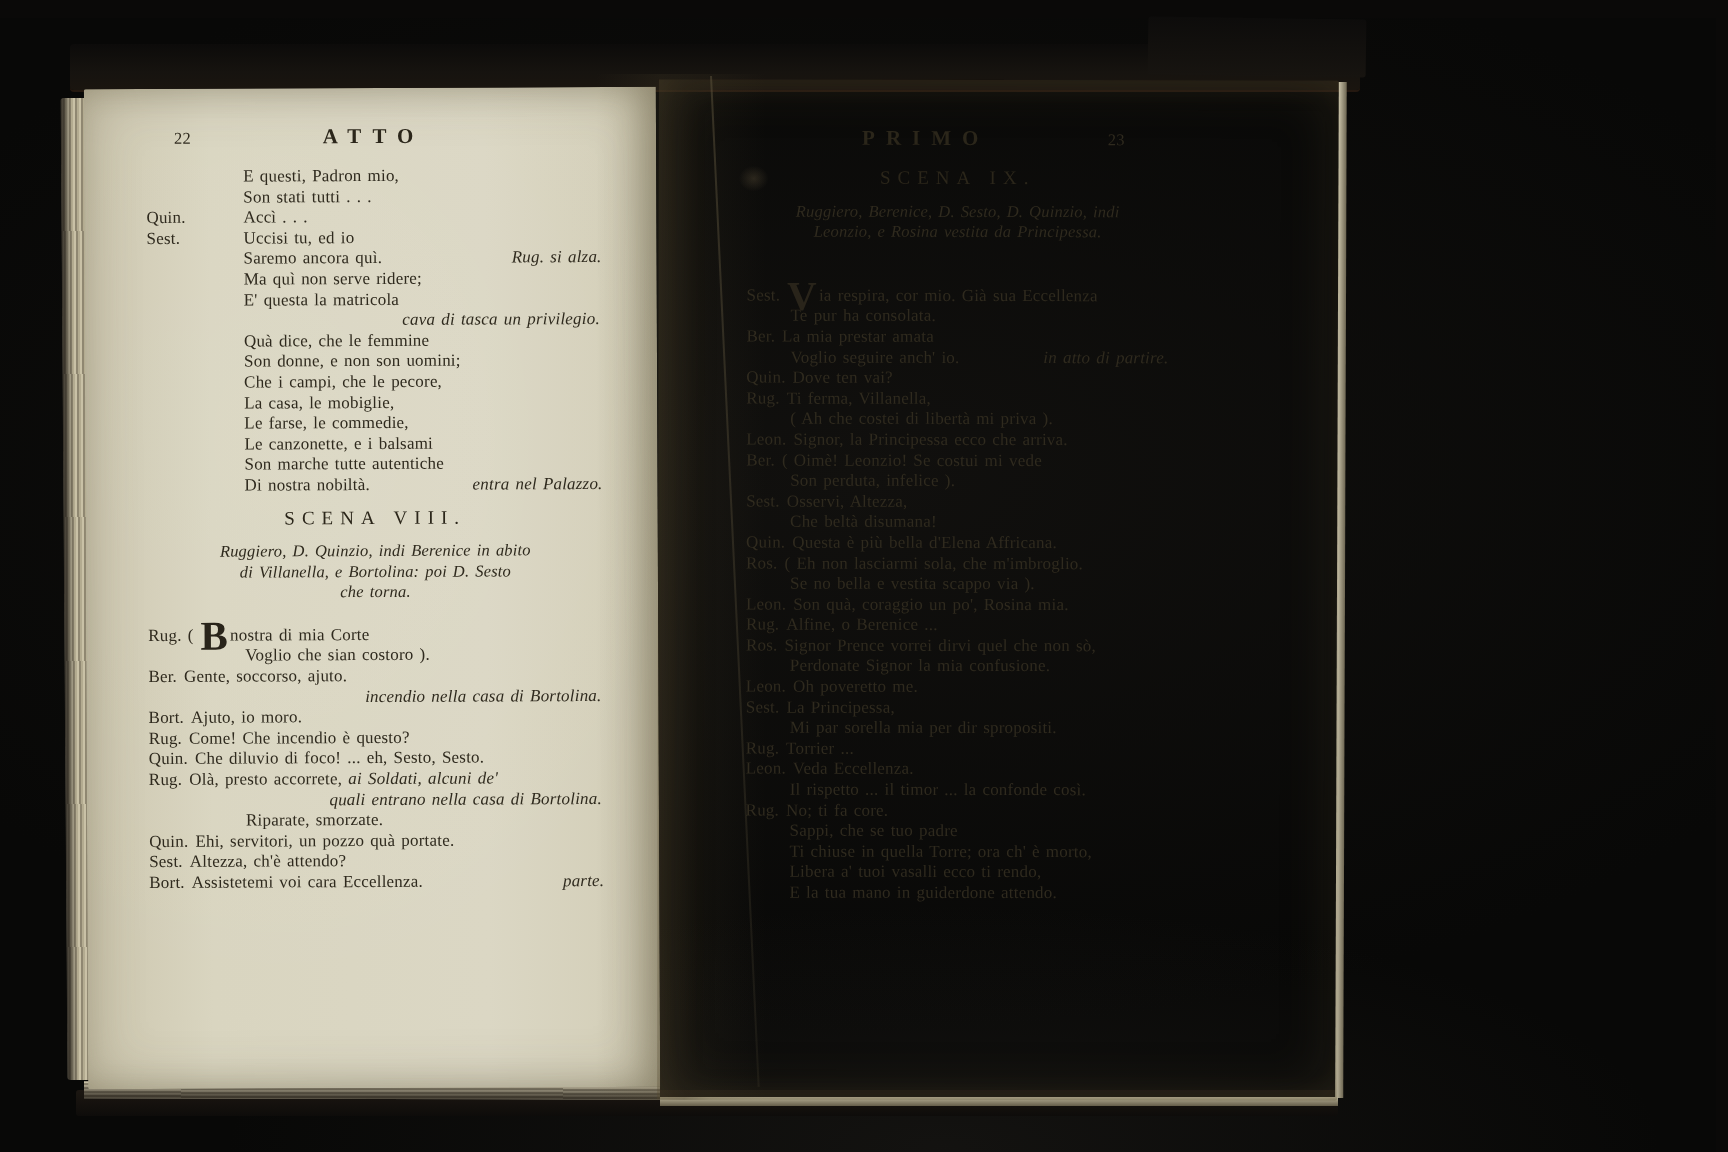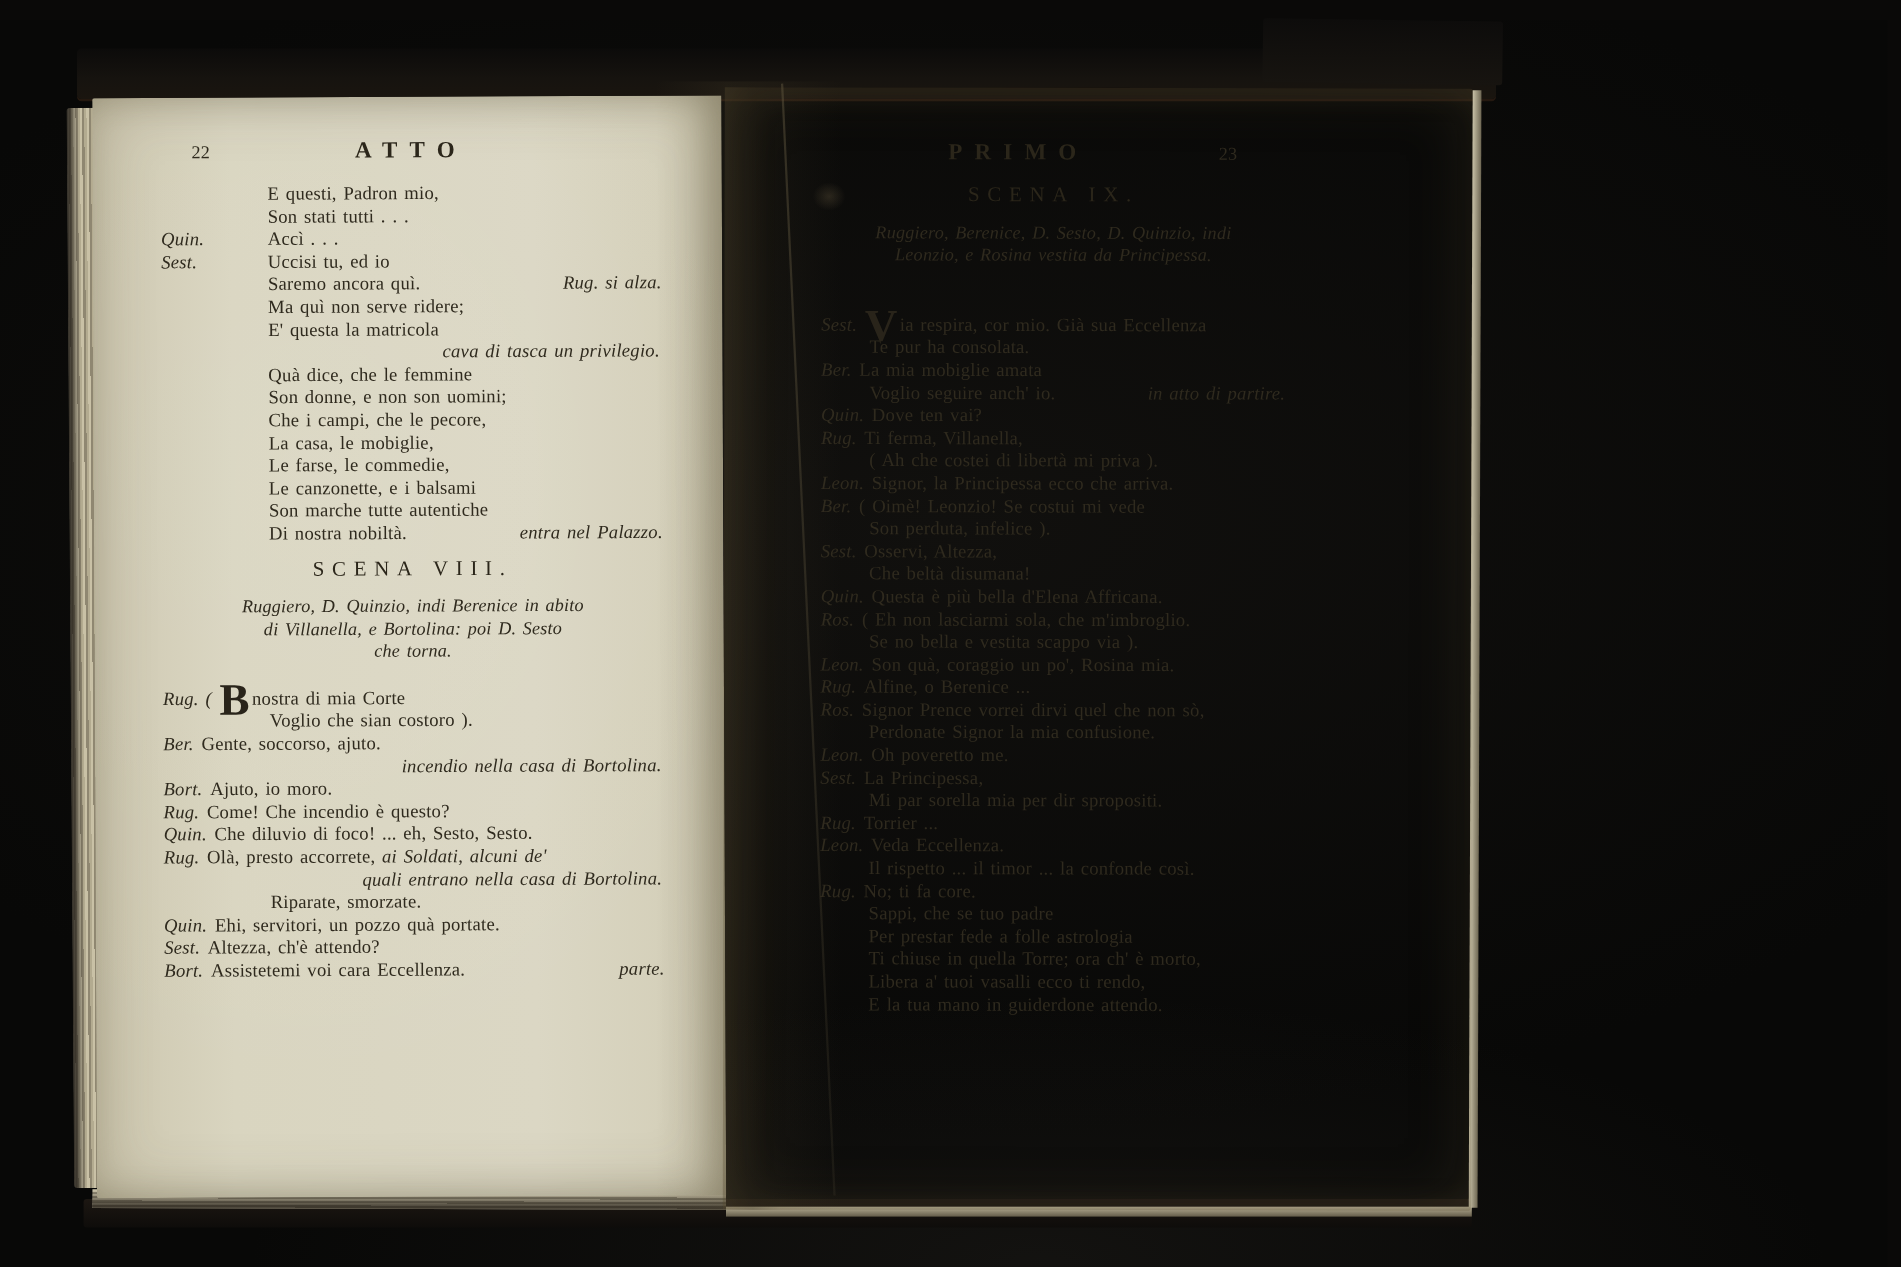--- a/index.html
+++ b/index.html
@@ -69,21 +69,21 @@
   .page-right .textblock{left:88px;top:48px;width:422px;}
   .pagehead{position:relative;height:28px;margin-bottom:12px;}
   .pagehead .title{position:absolute;left:0;right:0;text-align:center;
     font-size:21px;font-weight:700;letter-spacing:11px;color:#2b261a;}
   .page-right .pagehead .title{transform:translateX(-32px);}
   .pagehead .num{position:absolute;top:2px;font-size:16.5px;}
   .page-left .pagehead .num{left:28px;}
   .page-right .pagehead .num{right:44px;}
   
   .line{display:flex;align-items:baseline;white-space:pre;min-height:20.6px;}
-  .line .sp{font-style:italic;padding-right:7px;flex:0 0 auto;}
+  .line .sp{padding-right:7px;flex:0 0 auto;}
   .line.spcol .sp{flex:0 0 97px;padding-right:0;}
   .page-left .line.ind{padding-left:97px;}
   .page-right .line.ind{padding-left:44px;}
   .line.right{justify-content:flex-end;font-style:italic;padding-right:2px;}
   .line.center{justify-content:center;font-style:italic;font-size:16.5px;}
   .line.italic{font-style:italic;}
   .line.heading{justify-content:center;font-style:normal;font-size:19px;
     letter-spacing:7px;margin-top:12px;color:#2b261a;}
   .line .it{font-style:italic;}
   .line .tail{margin-left:auto;font-style:italic;padding-left:14px;flex:0 0 auto;}
@@ -156,21 +156,21 @@
       <div class="pagehead">
         <span class="title">PRIMO</span>
         <span class="num">23</span>
       </div>
       <div>
           <div class="line heading"><span class="t">SCENA IX.</span></div>
           <div class="line center italic mt2"><span class="t">Ruggiero, Berenice, D. Sesto, D. Quinzio, indi</span></div>
           <div class="line center italic"><span class="t">Leonzio, e Rosina vestita da Principessa.</span></div>
           <div class="line mt3"><span class="sp">Sest.</span><span class="dropcap">V</span><span class="t">ia respira, cor mio. Già sua Eccellenza</span></div>
           <div class="line ind"><span class="t">Te pur ha consolata.</span></div>
-          <div class="line"><span class="sp">Ber.</span><span class="t">La mia mobiglie amata</span></div>
+          <div class="line"><span class="sp">Ber.</span><span class="t">La mia prestar amata</span></div>
           <div class="line ind"><span class="t">Voglio seguire anch' io.</span><span class="tail">in atto di partire.</span></div>
           <div class="line"><span class="sp">Quin.</span><span class="t">Dove ten vai?</span></div>
           <div class="line"><span class="sp">Rug.</span><span class="t">Ti ferma, Villanella,</span></div>
           <div class="line ind"><span class="t">( Ah che costei di libertà mi priva ).</span></div>
           <div class="line"><span class="sp">Leon.</span><span class="t">Signor, la Principessa ecco che arriva.</span></div>
           <div class="line"><span class="sp">Ber.</span><span class="t">( Oimè! Leonzio! Se costui mi vede</span></div>
           <div class="line ind"><span class="t">Son perduta, infelice ).</span></div>
           <div class="line"><span class="sp">Sest.</span><span class="t">Osservi, Altezza,</span></div>
           <div class="line ind"><span class="t">Che beltà disumana!</span></div>
           <div class="line"><span class="sp">Quin.</span><span class="t">Questa è più bella d'Elena Affricana.</span></div>
@@ -181,21 +181,20 @@
           <div class="line"><span class="sp">Ros.</span><span class="t">Signor Prence vorrei dirvi quel che non sò,</span></div>
           <div class="line ind"><span class="t">Perdonate Signor la mia confusione.</span></div>
           <div class="line"><span class="sp">Leon.</span><span class="t">Oh poveretto me.</span></div>
           <div class="line"><span class="sp">Sest.</span><span class="t">La Principessa,</span></div>
           <div class="line ind"><span class="t">Mi par sorella mia per dir spropositi.</span></div>
           <div class="line"><span class="sp">Rug.</span><span class="t">Torrier ...</span></div>
           <div class="line"><span class="sp">Leon.</span><span class="t">Veda Eccellenza.</span></div>
           <div class="line ind"><span class="t">Il rispetto ... il timor ... la confonde così.</span></div>
           <div class="line"><span class="sp">Rug.</span><span class="t">No; ti fa core.</span></div>
           <div class="line ind"><span class="t">Sappi, che se tuo padre</span></div>
-          <div class="line ind"><span class="t">Per prestar fede a folle astrologia</span></div>
           <div class="line ind"><span class="t">Ti chiuse in quella Torre; ora ch' è morto,</span></div>
           <div class="line ind"><span class="t">Libera a' tuoi vasalli ecco ti rendo,</span></div>
           <div class="line ind"><span class="t">E la tua mano in guiderdone attendo.</span></div>
         </div>
     </div>
   </div>
 
   <div class="gutter"></div>
   <div class="crease"></div>
 

